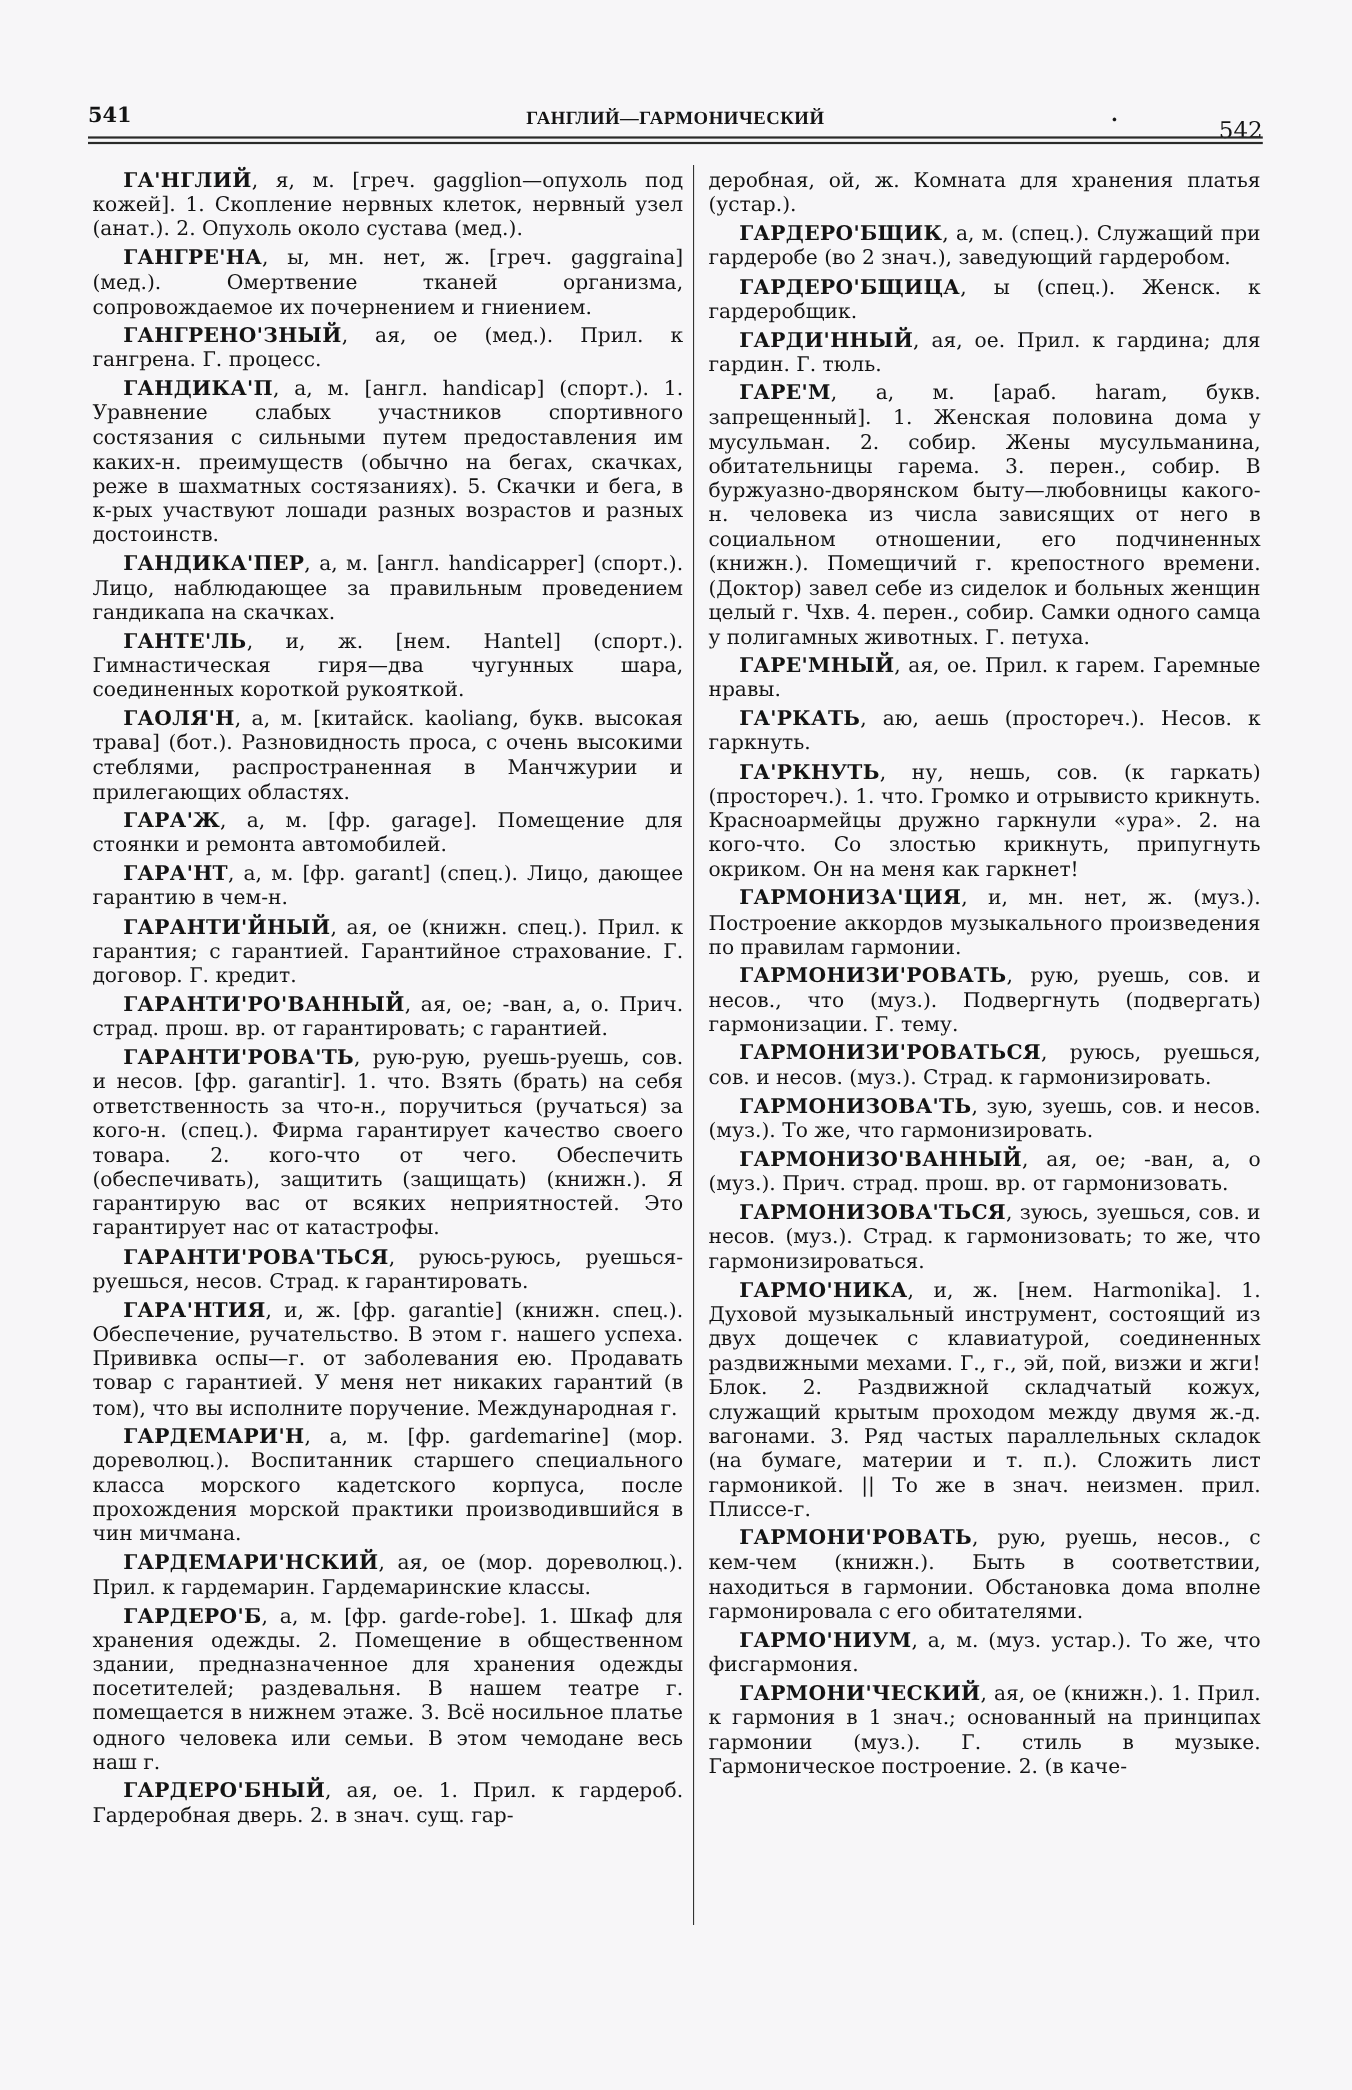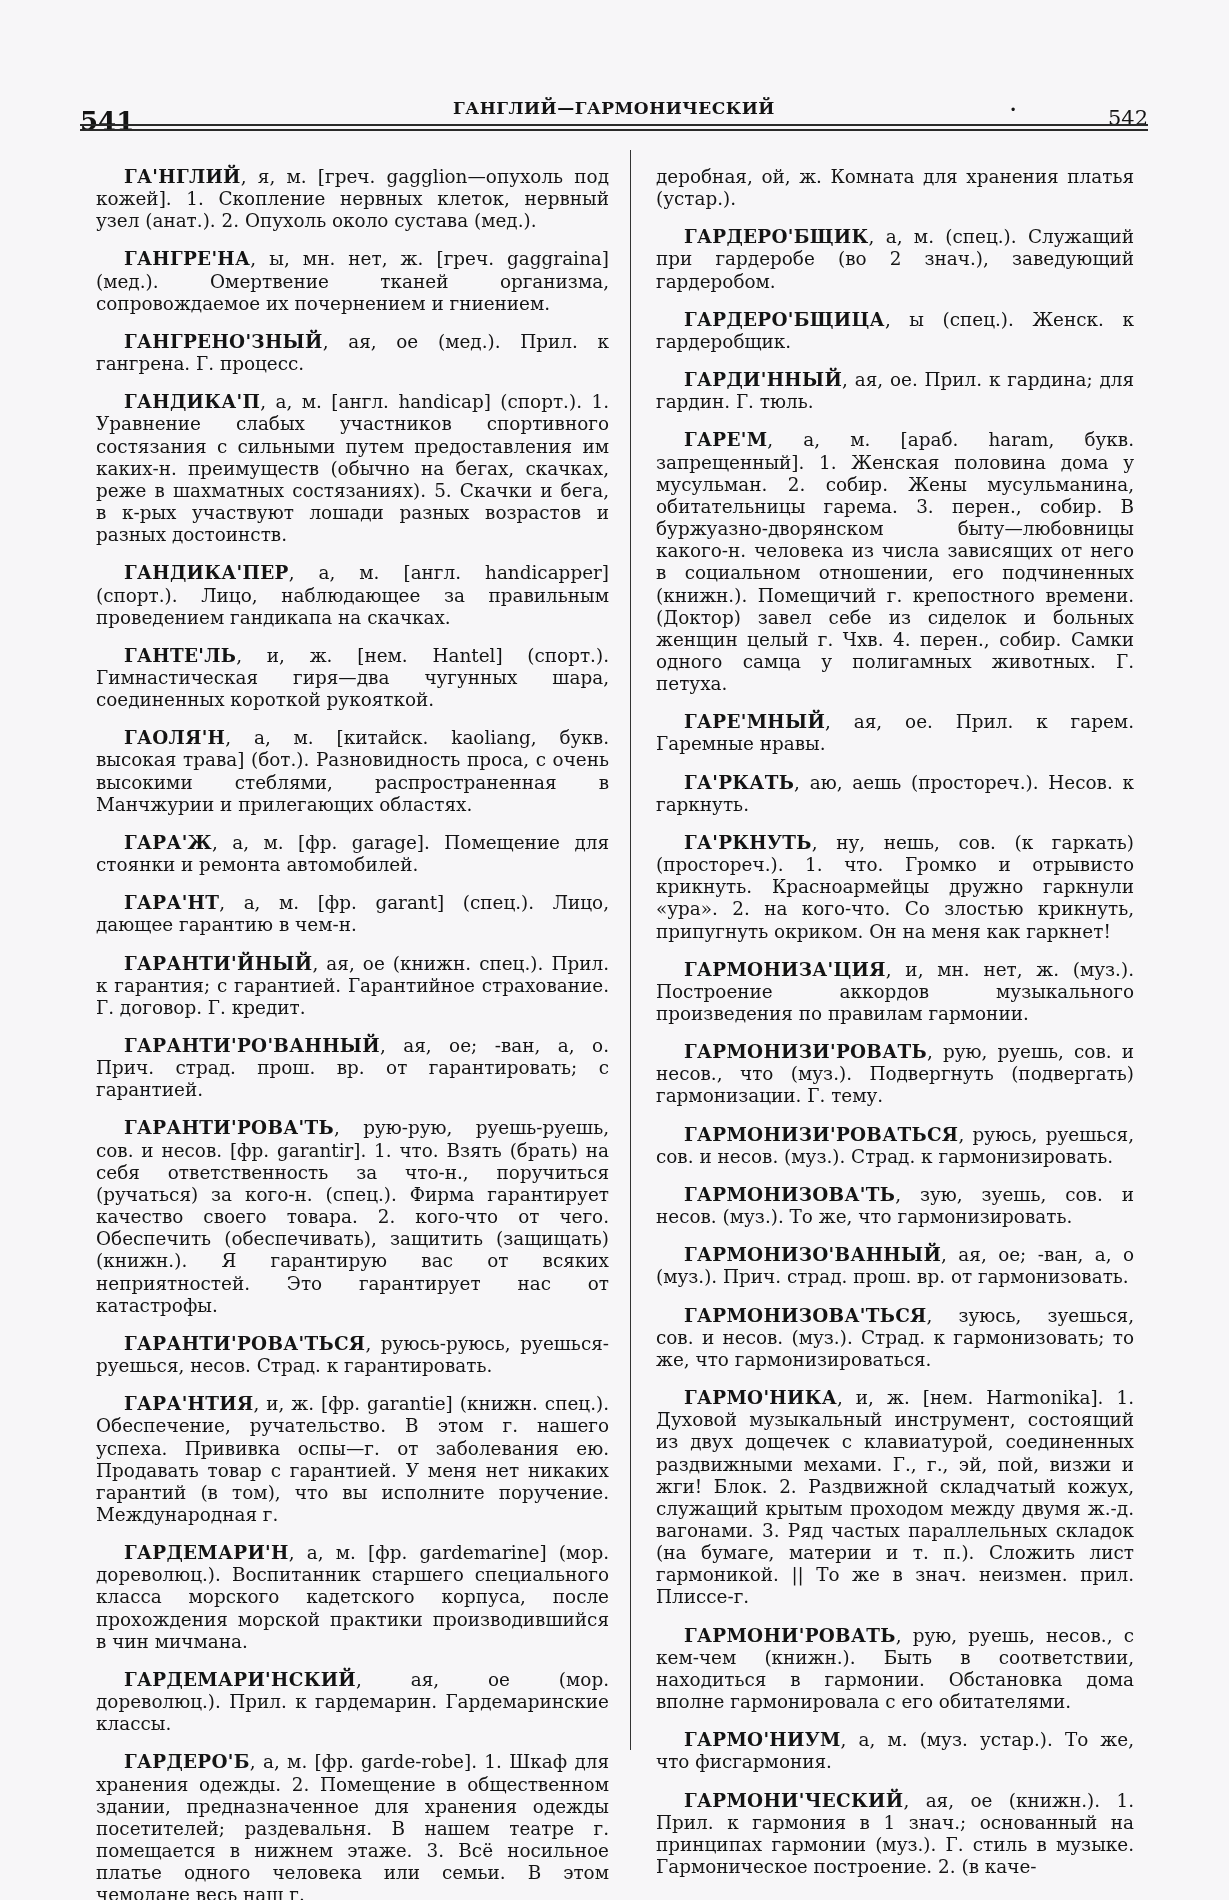--- a/index.html
+++ b/index.html
@@ -2,30 +2,30 @@
 <html><head>
 <meta charset="utf-8">
 <style>
   html, body { margin:0; padding:0; }
   body {
     width:1229px; height:1900px; background:#f7f6f8; color:#141414;
     font-family:"DejaVu Serif", "Liberation Serif", serif;
     position:relative; overflow:hidden;
   }
   .page-header { position:absolute; left:80px; top:94px; width:1068px; height:26px; }
-  .pn-left { position:absolute; left:0; top:0; font-weight:bold; font-size:26px;margin-top:12px; }
+  .pn-left { position:absolute; left:0; top:0; font-weight:bold; font-size:19px; }
   .pn-right { position:absolute; right:0; top:12px; font-weight:normal; font-size:21px; }
-  .running-title { position:absolute; left:0; right:0; top:4px; text-align:center; font-weight:bold; font-size:17px; letter-spacing:0.5px; }
+  .running-title { position:absolute; left:0; right:0; top:4px; text-align:center; font-weight:bold; font-size:17px; letter-spacing:0.5px;font-family:Liberation Serif, serif; }
   .dot { position:absolute; left:930px; top:0; font-size:18px; font-weight:bold; }
   .rule { position:absolute; left:80px; width:1068px; border-top:2px solid #2a2a2a; }
   .col { position:absolute; top:150px; font-size:18.4px; line-height:22.15px; text-align:justify; }
   .col-left { left:80px; width:545px; }
   .col-right { left:640px; width:510px; }
   .divider { position:absolute; left:630px; top:150px; width:1px; height:1600px; background:#333; }
-  .entry { margin:16px; text-indent:28px; hyphens:manual; }
+  .entry { margin:4px; text-indent:28px; hyphens:manual; }
   .entry.cont { text-indent:0; }
   .hw { font-weight:bold; letter-spacing:0.3px; }
 </style>
 </head>
 <body>
 
 <div class="page-header">
   <span class="pn-left">541</span>
   <span class="running-title">ГАНГЛИЙ—ГАРМОНИЧЕСКИЙ</span>
   <span class="dot">.</span>

